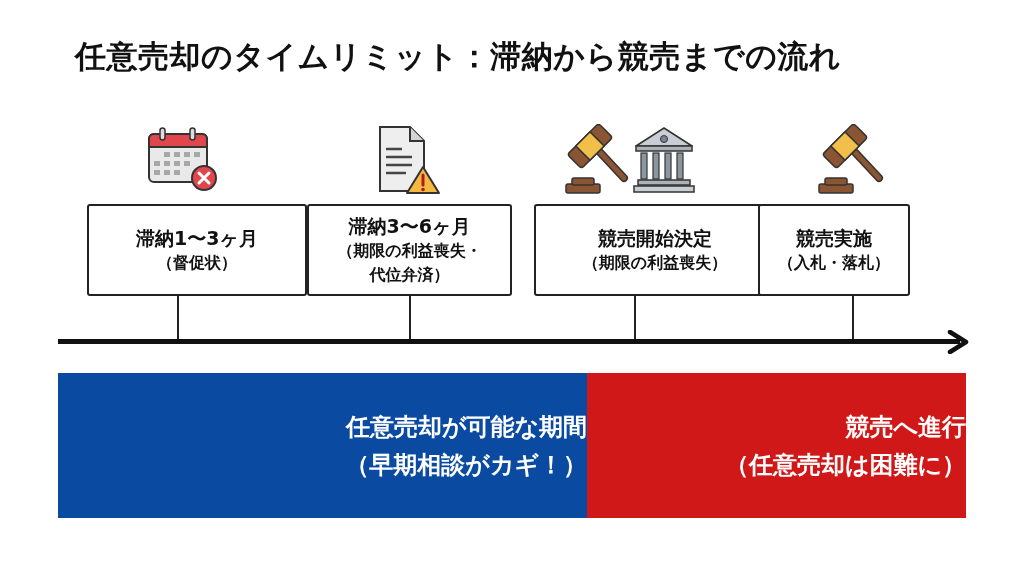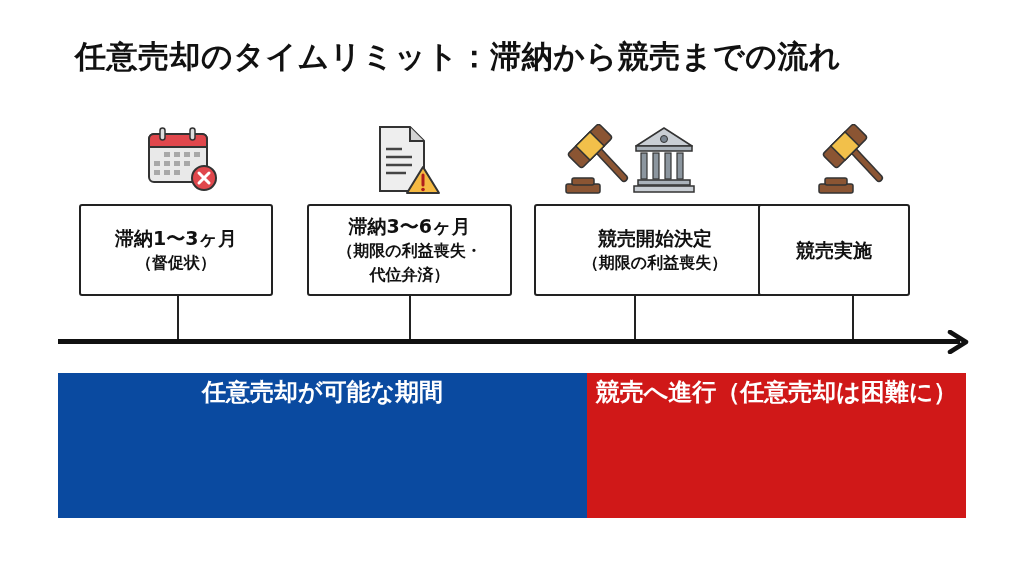--- a/index.html
+++ b/index.html
@@ -9,22 +9,22 @@
            font-size:31px; font-weight:bold; letter-spacing:0.5px; color:#111; }
   .icon { position:absolute; }
   .box { position:absolute; top:204px; height:92px; border:2px solid #222; border-radius:3px;
          background:#fff; box-sizing:border-box; display:flex; flex-direction:column;
          justify-content:center; align-items:center; text-align:center; }
   .box .l1 { font-size:19px; font-weight:bold; line-height:26px; }
   .box .l2 { font-size:16px; font-weight:bold; line-height:24px; }
   .connector { position:absolute; top:296px; width:2px; height:45px; background:#222; }
   .axis { position:absolute; left:58px; top:339px; width:902px; height:5px; background:#111; }
   .arrowhead { position:absolute; left:946px; top:330px; }
-  .bar { position:absolute; top:373px; height:145px; display:flex; flex-direction:row;
-         justify-content:center; align-items:flex-start; color:#fff; font-weight:bold; }
+  .bar { position:absolute; top:373px; height:145px; display:flex; flex-direction:column;
+         justify-content:center; align-items:flex-end; color:#fff; font-weight:bold; }
   .bar .t { font-size:24px; line-height:38px; }
   .bar-blue { left:58px; width:529px; background:#0a4aa0; }
   .bar-red { left:587px; width:379px; background:#d01818; }
 </style>
 </head>
 <body>
 
 <div class="title">任意売却のタイムリミット：滞納から競売までの流れ</div>
 
 <svg class="icon" style="left:146px;top:126px" width="74" height="66" viewBox="0 0 74 66">
@@ -93,46 +93,48 @@
   <rect x="4" y="60" width="34" height="9" rx="2" fill="#8b5533" stroke="#333" stroke-width="1.5"></rect>
   <rect x="10" y="54" width="22" height="7" rx="2" fill="#8b5533" stroke="#333" stroke-width="1.5"></rect>
   <line x1="36" y1="24" x2="64" y2="54" stroke="#333" stroke-width="8" stroke-linecap="round"></line>
   <line x1="36" y1="24" x2="64" y2="54" stroke="#8b5533" stroke-width="5" stroke-linecap="round"></line>
   <g transform="rotate(-45 30 22)">
     <rect x="8" y="12" width="44" height="20" rx="3" fill="#8b5533" stroke="#333" stroke-width="1.5"></rect>
     <rect x="20" y="12" width="20" height="20" fill="#f2c04a" stroke="#333" stroke-width="1.5"></rect>
   </g>
 </svg>
 
-<div class="box" style="left:79px;width:194px;text-align:right;">
+<div class="box" style="left:87px;width:220px;text-align:right;">
   <div class="l1">滞納1〜3ヶ月</div>
   <div class="l2">（督促状）</div>
 </div>
 <div class="box" style="left:307px;width:205px;">
   <div class="l1">滞納3〜6ヶ月</div>
   <div class="l2">（期限の利益喪失・</div>
   <div class="l2">代位弁済）</div>
 </div>
 <div class="box" style="left:534px;width:242px;">
   <div class="l1">競売開始決定</div>
   <div class="l2">（期限の利益喪失）</div>
 </div>
 <div class="box" style="left:758px;width:152px;">
   <div class="l1">競売実施</div>
+  <div class="l2">（入札・落札）</div>
 </div>
 
 <div class="connector" style="left:177px"></div>
 <div class="connector" style="left:409px"></div>
 <div class="connector" style="left:634px"></div>
 <div class="connector" style="left:852px"></div>
 
 <div class="axis"></div>
 <svg class="arrowhead" width="24" height="24" viewBox="0 0 24 24">
   <path d="M4 2 L20 12 L4 22" fill="none" stroke="#111" stroke-width="4.5" stroke-linecap="round" stroke-linejoin="round"></path>
 </svg>
 
 <div class="bar bar-blue">
   <div class="t">任意売却が可能な期間</div>
+  <div class="t">（早期相談がカギ！）</div>
 </div>
 <div class="bar bar-red">
   <div class="t">競売へ進行</div>
   <div class="t">（任意売却は困難に）</div>
 </div>
 
 </body></html>

